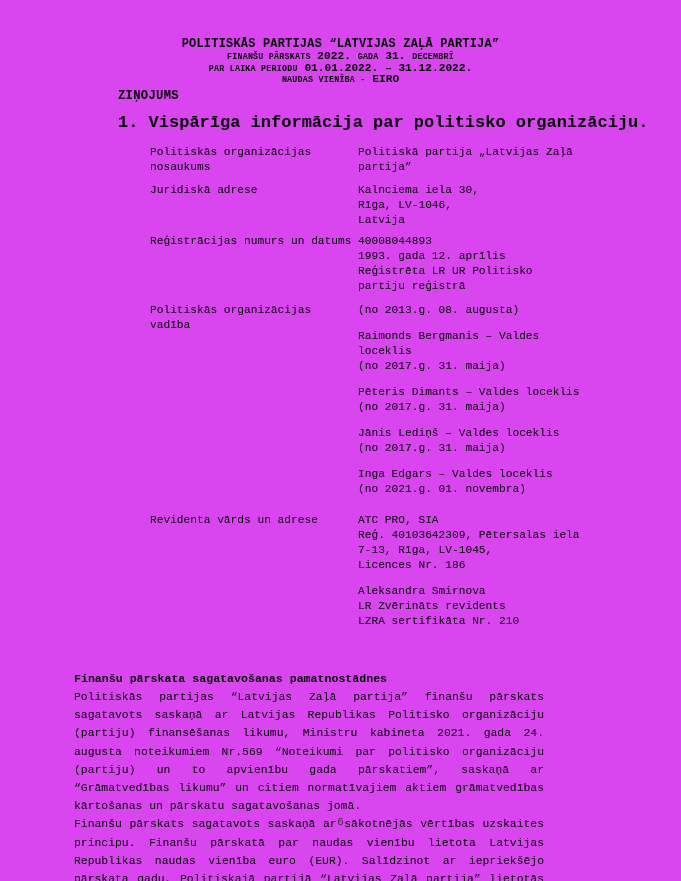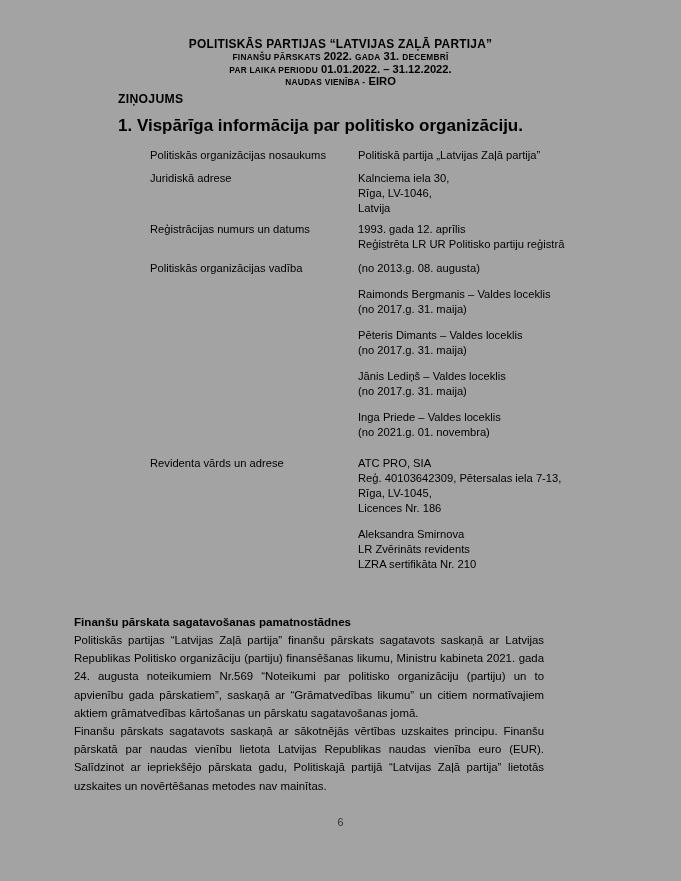--- a/index.html
+++ b/index.html
@@ -3,23 +3,23 @@
 <meta charset="utf-8">
 <title>Finanšu pārskats</title>
 <style>
   * { margin: 0; padding: 0; box-sizing: border-box; }
   html, body { background: #ffffff; }
   .page {
     position: relative;
     width: 681px;
     height: 881px;
     margin: 0 auto;
-    background: #a3a3a3;
+    background: #d946ef;
     color: #000000;
-    font-family: Liberation Sans, sans-serif;
+    font-family: Liberation Mono, monospace;
     font-size: 11.2px;
     overflow: hidden;
   }
   
   .doc-header {
     padding-top: 37px;
     text-align: center;
     font-weight: bold;
   }
   .doc-title {
@@ -122,20 +122,21 @@
       <div class="info-value">
         <div>Kalnciema iela 30,</div>
         <div>Rīga, LV-1046,</div>
         <div>Latvija</div>
       </div>
     </div>
 
     <div class="info-row row-registracija">
       <div class="info-label">Reģistrācijas numurs un datums</div>
       <div class="info-value">
+        <div>40008044893</div>
         <div>1993. gada 12. aprīlis</div>
         <div>Reģistrēta LR UR Politisko partiju reģistrā</div>
       </div>
     </div>
 
     <div class="info-row row-vadiba">
       <div class="info-label">Politiskās organizācijas vadība</div>
       <div class="info-value">
         <div class="board-entry">
           <div>(no 2013.g. 08. augusta)</div>
@@ -146,21 +147,21 @@
         </div>
         <div class="board-entry">
           <div>Pēteris Dimants – Valdes loceklis</div>
           <div>(no 2017.g.  31. maija)</div>
         </div>
         <div class="board-entry">
           <div>Jānis Lediņš – Valdes loceklis</div>
           <div>(no 2017.g. 31. maija)</div>
         </div>
         <div class="board-entry">
-          <div>Inga Priede – Valdes loceklis</div>
+          <div>Inga Edgars – Valdes loceklis</div>
           <div>(no 2021.g. 01. novembra)</div>
         </div>
       </div>
     </div>
 
     <div class="info-row row-revidents">
       <div class="info-label">Revidenta vārds un adrese</div>
       <div class="info-value">
         <div class="auditor-block">
           <div>ATC PRO, SIA</div>

